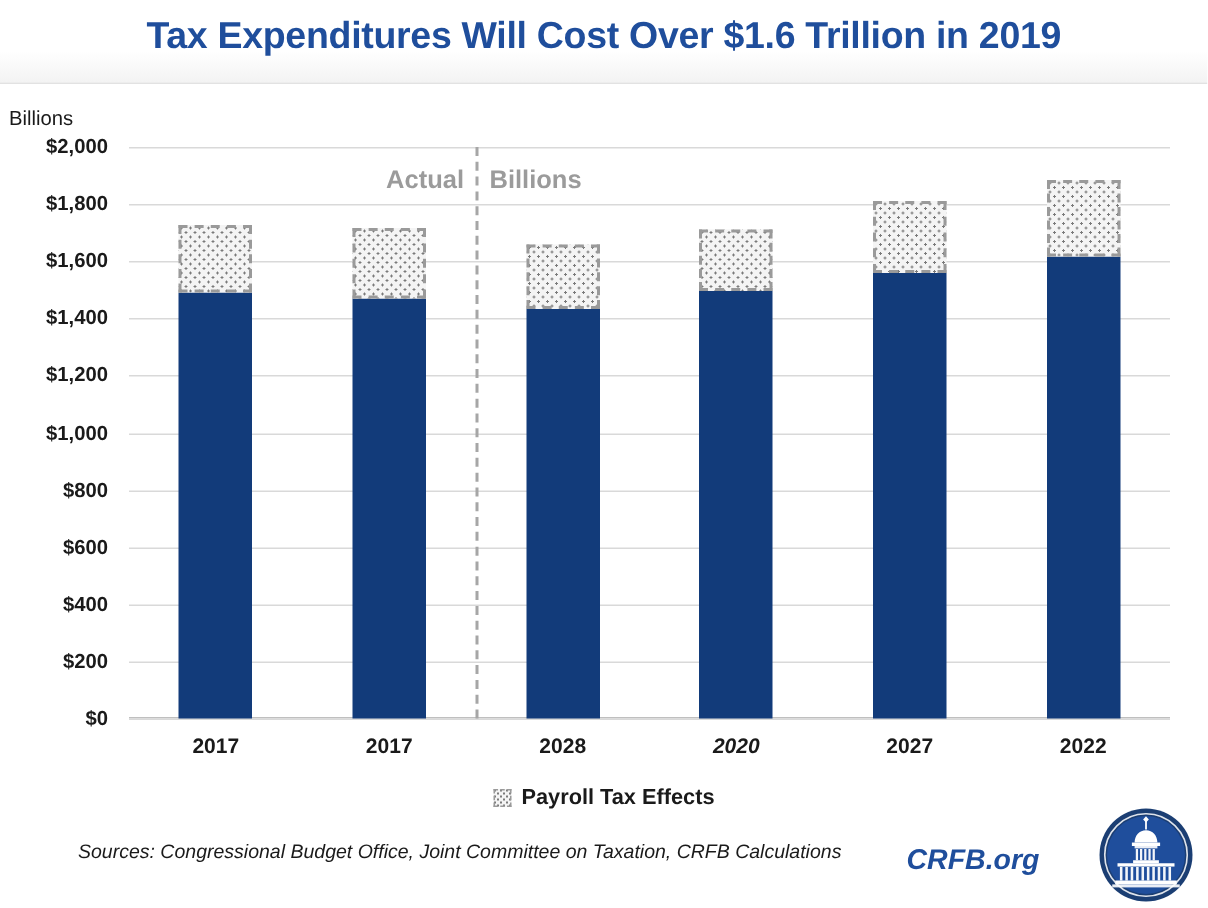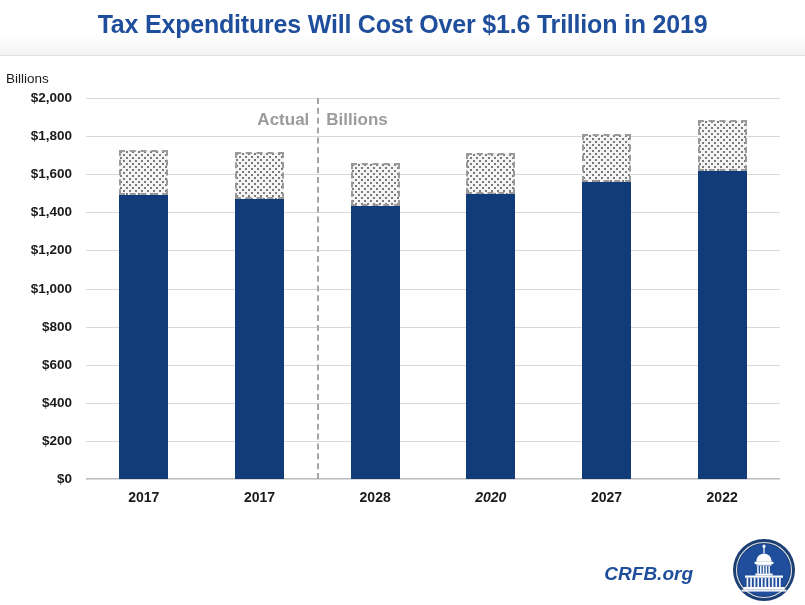--- a/index.html
+++ b/index.html
@@ -190,22 +190,27 @@
   <div class="xlabels" id="xlabels">
       <div class="xlabel" style="left: 0px; width: 115.667px;">2017</div>
       <div class="xlabel" style="left: 115.667px; width: 115.667px;">2017</div>
       <div class="xlabel" style="left: 231.333px; width: 115.667px;">2028</div>
       <div class="xlabel" style="left: 347px; width: 115.667px; font-style: italic;">2020</div>
       <div class="xlabel" style="left: 462.667px; width: 115.667px;">2027</div>
       <div class="xlabel" style="left: 578.333px; width: 115.667px;">2022</div>
     </div>
 
   <div class="legend">
+    <div class="legend-item">
+      <span class="swatch swatch-payroll"></span>
+      <span class="legend-label">Payroll Tax Effects</span>
+    </div>
   </div>
 
+  <div class="sources">Sources: Congressional Budget Office, Joint Committee on Taxation, CRFB Calculations</div>
   <div class="brand">CRFB.org</div>
 
   <svg class="logo" viewBox="0 0 64 64" xmlns="http://www.w3.org/2000/svg">
     <circle cx="32" cy="32" r="31" fill="#1b3e73"></circle>
     <circle cx="32" cy="32" r="27.5" fill="none" stroke="#ffffff" stroke-width="1.1" opacity="0.85"></circle>
     <circle cx="32" cy="32" r="26" fill="#1f4e9c"></circle>
     <g fill="#ffffff">
       <rect x="31.4" y="8" width="1.2" height="7"></rect>
       <path d="M32 6.2 l1.9 2.1 -1.9 2.1 -1.9 -2.1 z"></path>
       <path d="M32 15.5 c-4.4 0 -7.6 3.6 -7.6 8.2 h15.2 c0 -4.6 -3.2 -8.2 -7.6 -8.2 z"></path>

